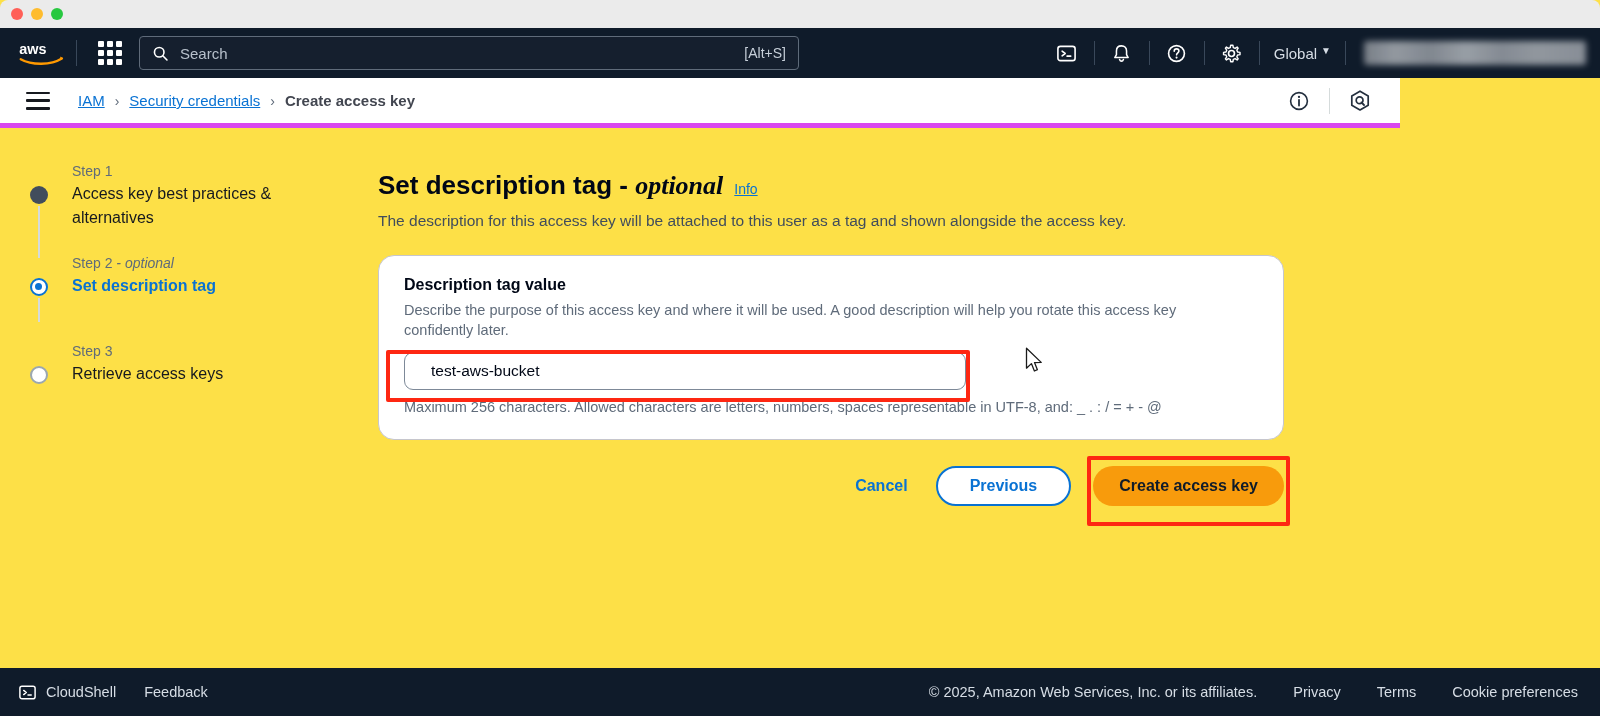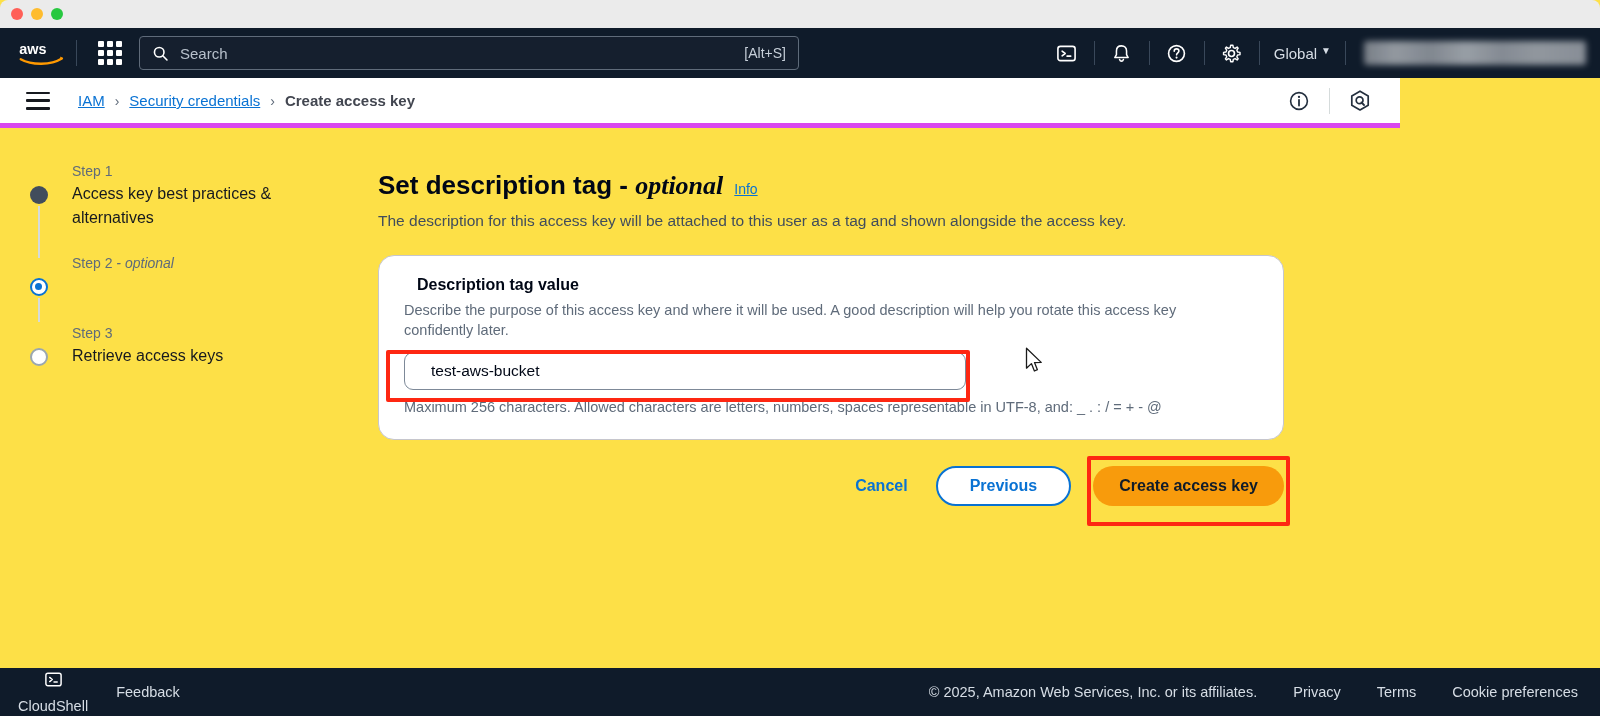--- a/index.html
+++ b/index.html
@@ -109,21 +109,21 @@
   .content { position: absolute; top: 170px; left: 378px; width: 906px; }
   .h1 { font-size: 26px; font-weight: bold; color: #000716; display: flex; align-items: baseline; gap: 11px; }
   .h1 .ital { font-style: italic; font-family: Liberation Serif, serif; }
   .h1 .info { font-size: 14px; font-weight: normal; color: #0972d3; text-decoration: underline; cursor: pointer; }
   .subtitle { font-size: 15.5px; color: #414d5c; margin-top: 9px; line-height: 22px; }
 
   .card {
     margin-top: 23px; width: 906px; border: 1px solid #c6c6cd; border-radius: 16px;
     background: #fff; padding: 20px 25px 24px 25px;
   }
-  .card-h { font-size: 16px; font-weight: bold; color: #000716; margin-left: 13px; }
+  .card-h { font-size: 16px; font-weight: bold; color: #000716; }
   .card-desc { font-size: 14.5px; color: #5f6b7a; margin-top: 6px; line-height: 20px; max-width: 830px; }
   .txtinput {
     margin-top: 12px; width: 562px; height: 38px; border: 1.6px solid #7d8998; border-radius: 9px;
     background: #fff; font-size: 15.5px; color: #000716; padding: 0 26px;
     font-family: "Liberation Sans", sans-serif; outline: none;
   }
   .hint { font-size: 14.5px; color: #5f6b7a; margin-top: 9px; }
 
   .actions { margin-top: 26px; display: flex; align-items: center; justify-content: flex-end; gap: 22px; padding-right: 0; }
   .btn-link {
@@ -148,21 +148,21 @@
 
   
   #cursor { position: absolute; left: 1025px; top: 347px; width: 19px; height: 27px; pointer-events: none; }
 
   
   .footer {
     position: absolute; bottom: 0; left: 0; width: 1600px; height: 48px;
     background: #0f1b2a; display: flex; align-items: center; color: #d6dde5; font-size: 14.5px;
   }
   .footer .left { display: flex; align-items: center; gap: 28px; margin-left: 18px; }
-  .cshell { display: flex; align-items: center; gap: 9px; cursor: pointer; flex-direction: column; }
+  .cshell { display: flex; align-items: center; gap: 9px; cursor: pointer; }
   .footer .right { margin-left: auto; display: flex; align-items: center; gap: 36px; margin-right: 22px; }
   .footer .right .lnk { cursor: pointer; }
   .footer .copy { color: #d6dde5; }
 </style>
 </head>
 <body>
 
 <div id="screen">
 
   <div class="titlebar">
@@ -282,23 +282,24 @@
       </div>
       <div class="name">Access key best practices &amp; alternatives</div>
     </div>
 
     <div class="wstep" style="min-height:70px; margin-top:20px;">
       <span class="bullet active"></span>
       <span class="rail" style="height:24px;"></span>
       <div class="lbl">
         <span>Step 2</span><span class="opt"> - optional</span>
       </div>
-    </div>
-
-    <div class="wstep" style="">
+      <div class="name cur">Set description tag</div>
+    </div>
+
+    <div class="wstep" style="margin-top:18px;">
       <span class="bullet todo"></span>
       <div class="lbl">
         <span>Step 3</span><span class="opt"></span>
       </div>
       <div class="name">Retrieve access keys</div>
     </div>
   </div>
 
   <div class="content">
     <div class="h1">

